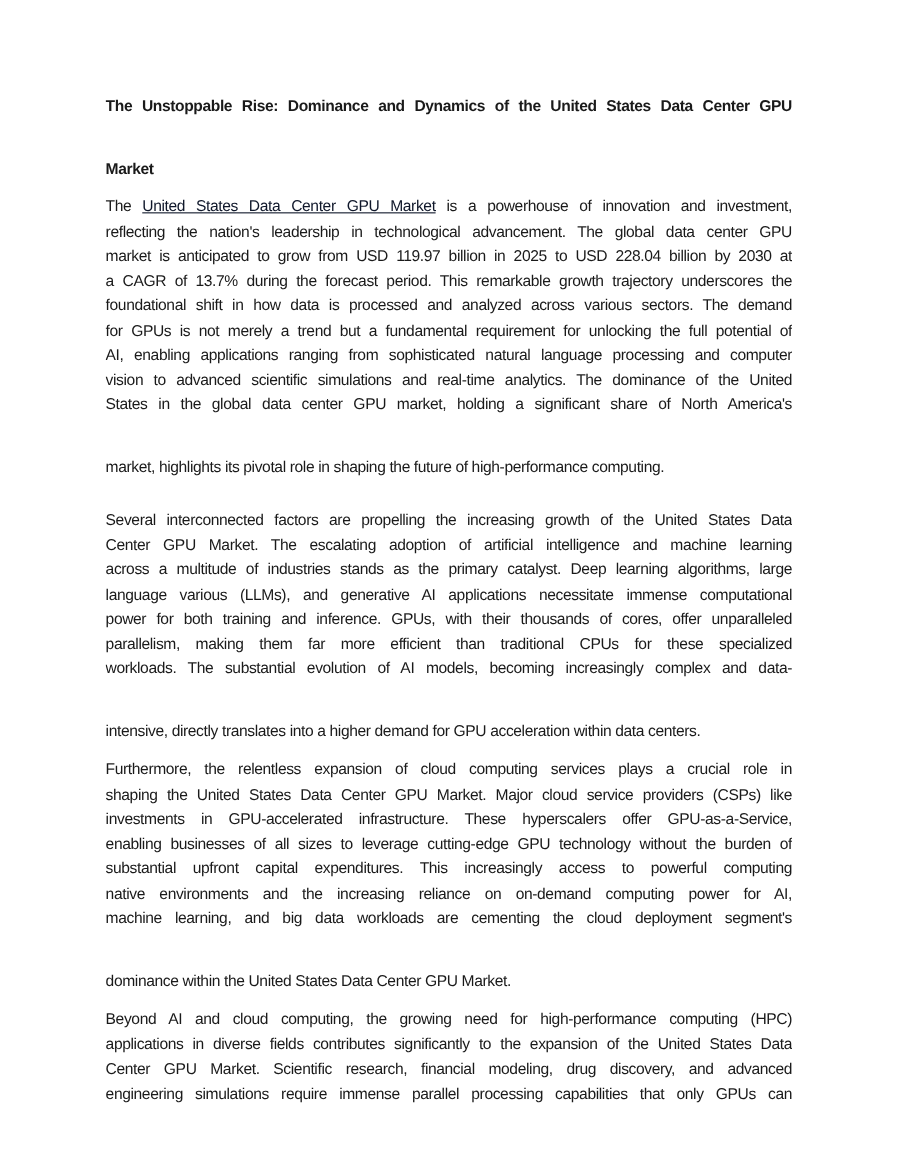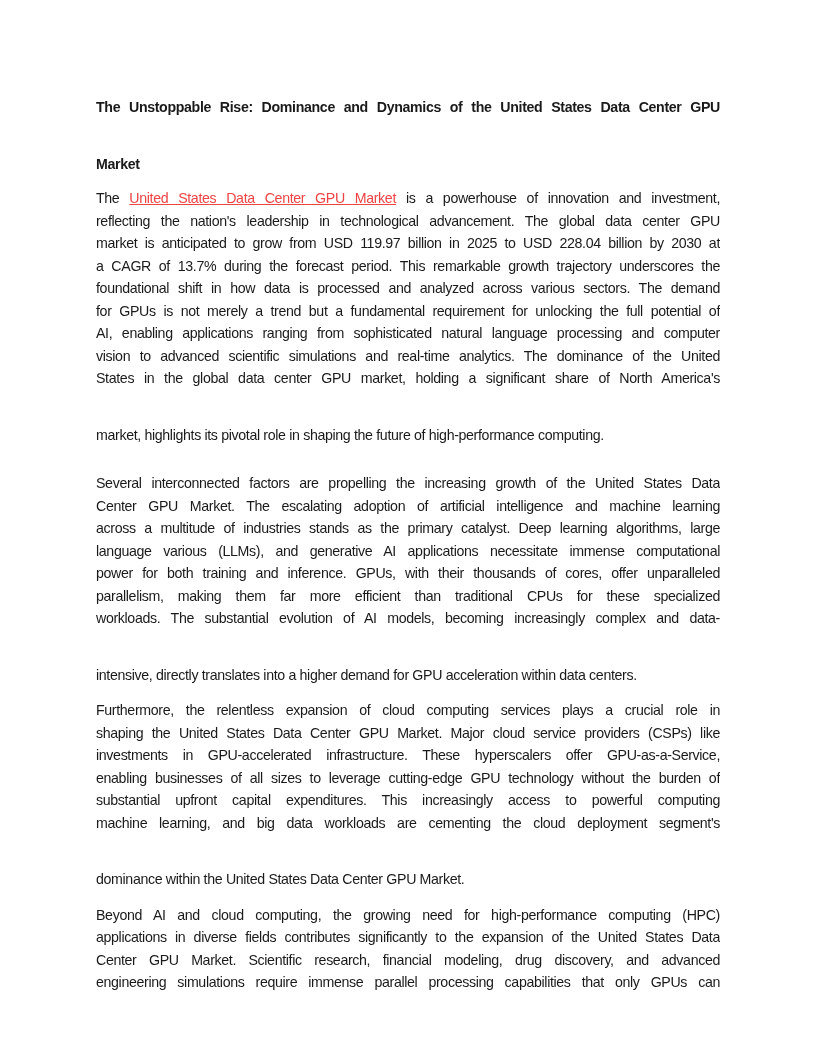--- a/index.html
+++ b/index.html
@@ -1,39 +1,39 @@
 <!DOCTYPE html>
 <html><head>
   <meta charset="utf-8">
   <style>
     html, body { margin: 0; padding: 0; background: #ffffff; }
     body { width: 816px; height: 1056px; position: relative; overflow: hidden; }
     .page {
-      position: absolute; left: 96px; top: 96px; width: 624px;
+      position: absolute; left: 96px; top: 86px; width: 624px;
       font-family: "Liberation Sans", sans-serif;
       color: #1a1a1a;
       font-size: 14.2px;
       letter-spacing: -0.35px;
     }
     .line {
       display: block;
       height: 22.5px;
       line-height: 22.5px;
       white-space: nowrap;
       text-align: justify;
       text-align-last: justify;
       overflow: hidden;
     }
     .line.last { text-align-last: left; margin-top: 34px; }
     .h1 .line, .h2 .line { font-weight: bold; }
     .block { margin: 0; }
     .gap-after-h1 { height: 12px; }
     .gap-after-p { height: 13px; }
     .gap-after-h2 { height: 13px; }
-    a.link { color: #ef4444; text-decoration: underline; }
+    a.link { color: #0f172a; text-decoration: underline; }
   </style>
 </head>
 <body>
 
 <div class="page">
 
   <div class="block h1">
     <span class="line">The Unstoppable Rise: Dominance and Dynamics of the United States Data Center GPU</span>
     <span class="line last">Market</span>
   </div>
@@ -66,20 +66,21 @@
     <span class="line last">intensive, directly translates into a higher demand for GPU acceleration within data centers.</span>
   </div>
   <div class="gap-after-p"></div>
 
   <div class="block">
     <span class="line">Furthermore, the relentless expansion of cloud computing services plays a crucial role in</span>
     <span class="line">shaping the United States Data Center GPU Market. Major cloud service providers (CSPs) like</span>
     <span class="line">investments in GPU-accelerated infrastructure. These hyperscalers offer GPU-as-a-Service,</span>
     <span class="line">enabling businesses of all sizes to leverage cutting-edge GPU technology without the burden of</span>
     <span class="line">substantial upfront capital expenditures. This increasingly access to powerful computing</span>
+    <span class="line">native environments and the increasing reliance on on-demand computing power for AI,</span>
     <span class="line">machine learning, and big data workloads are cementing the cloud deployment segment's</span>
     <span class="line last">dominance within the United States Data Center GPU Market.</span>
   </div>
   <div class="gap-after-p"></div>
 
   <div class="block">
     <span class="line">Beyond AI and cloud computing, the growing need for high-performance computing (HPC)</span>
     <span class="line">applications in diverse fields contributes significantly to the expansion of the United States Data</span>
     <span class="line">Center GPU Market. Scientific research, financial modeling, drug discovery, and advanced</span>
     <span class="line">engineering simulations require immense parallel processing capabilities that only GPUs can</span>

